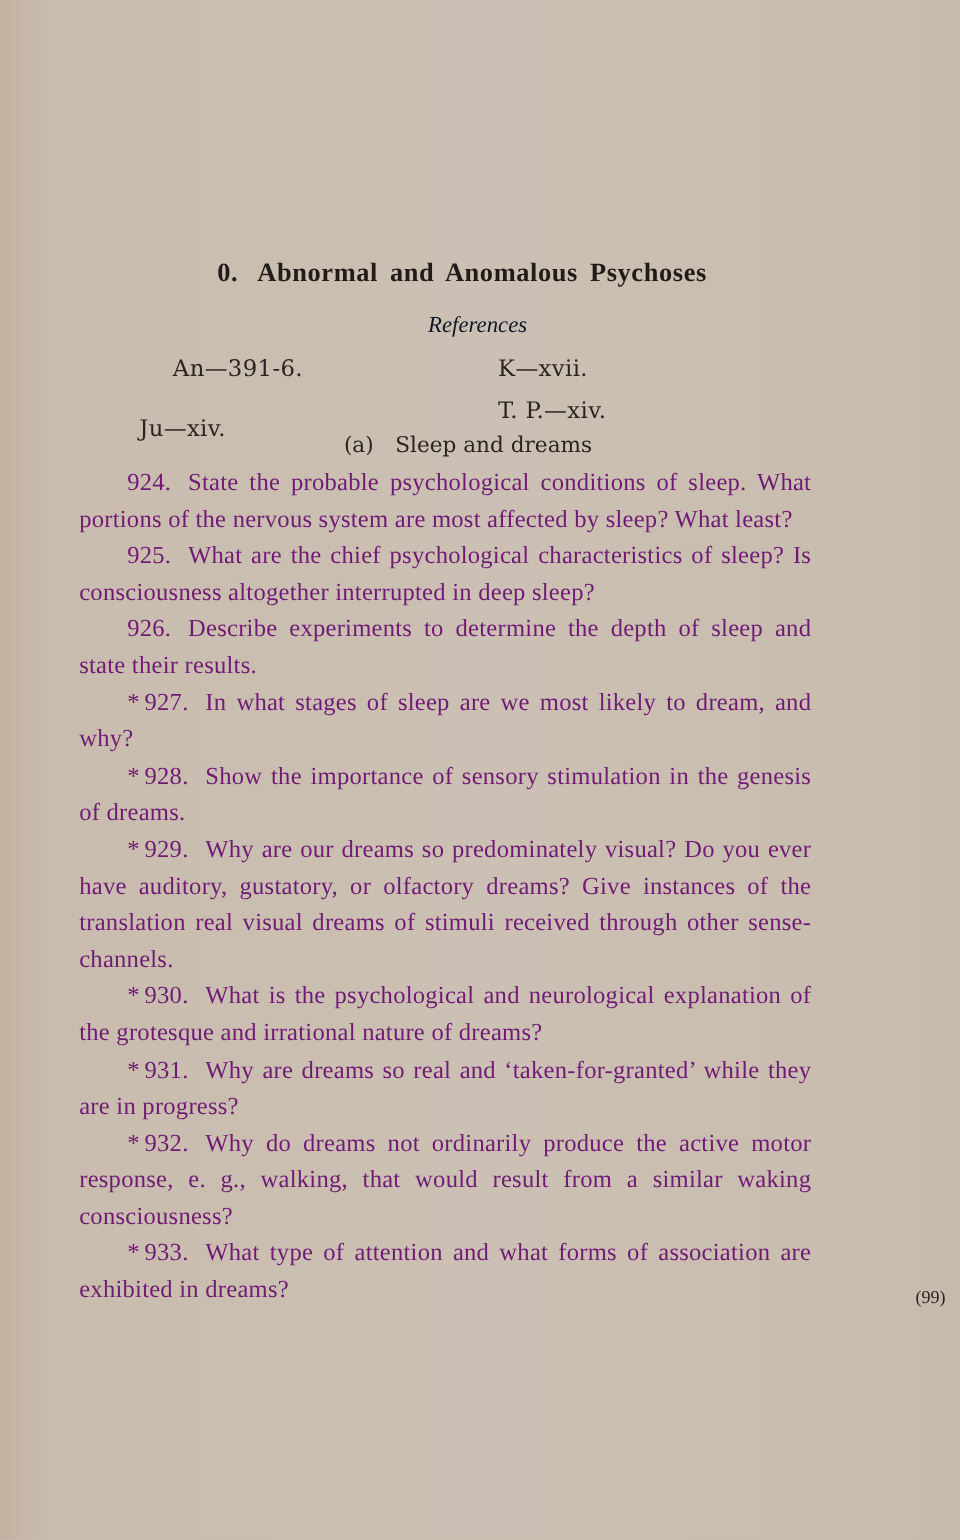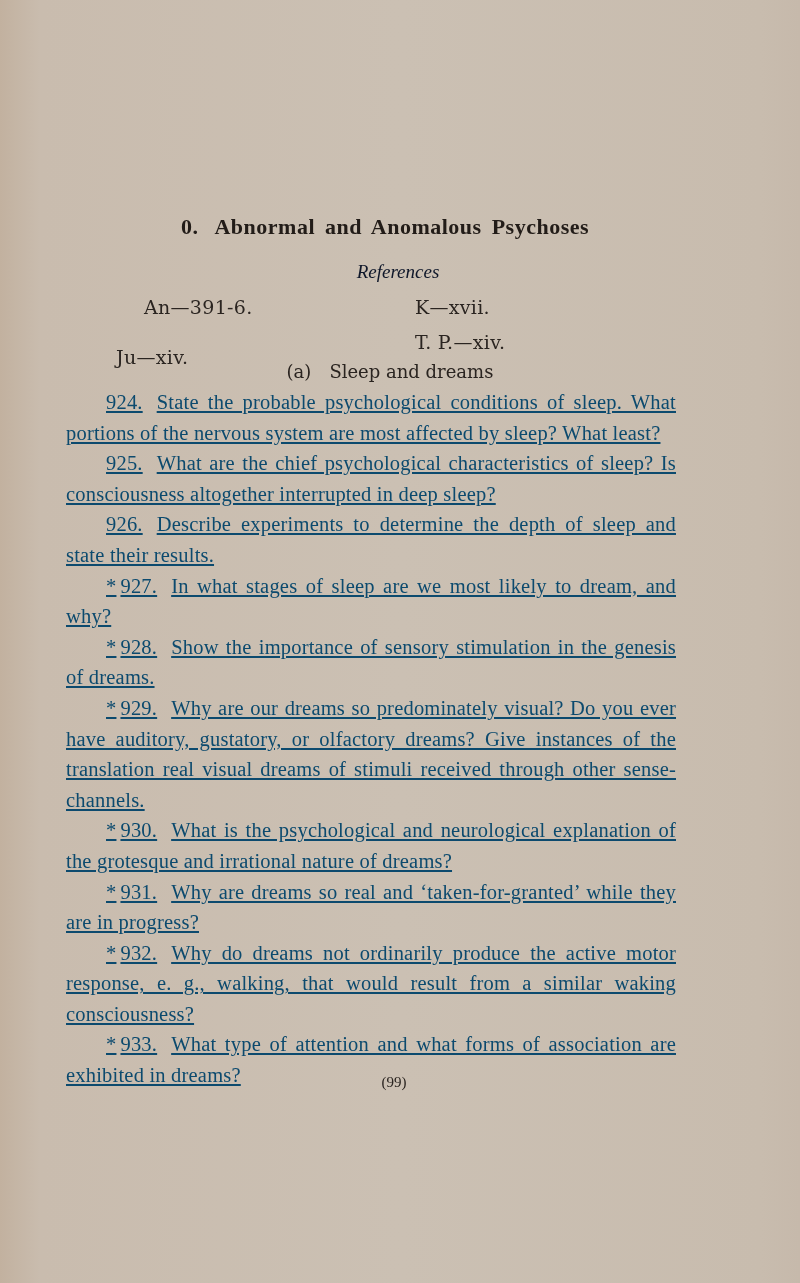--- a/index.html
+++ b/index.html
@@ -72,36 +72,35 @@
     }
     .section-heading .letter { margin-right: 18px; }
     .questions {
       position: absolute;
       left: 66px;
       top: 387px;
       width: 610px;
       font-family: "Liberation Serif", serif;
       font-size: 20.5px;
       line-height: 30.6px;
-      color: #0c4a6e;
+      color: #701a75;
       text-align: justify;
       letter-spacing: 0.2px;
-      text-decoration: underline;
     }
     .q {
       text-indent: 40px;
       margin: 0;
     }
     .q .qnum { margin-right: 14px; }
     .q .star { margin-right: 4px; }
     .page-number {
       position: absolute;
       left: 0; width: 800px;
       top: 1074px;
-      text-align: center;
+      text-align: right;
       font-family: "Liberation Serif", serif;
       font-size: 15px;
       color: #2a2420;
       padding-right: 12px;
       box-sizing: border-box;
     }
   </style>
 </head>
 <body>
 

